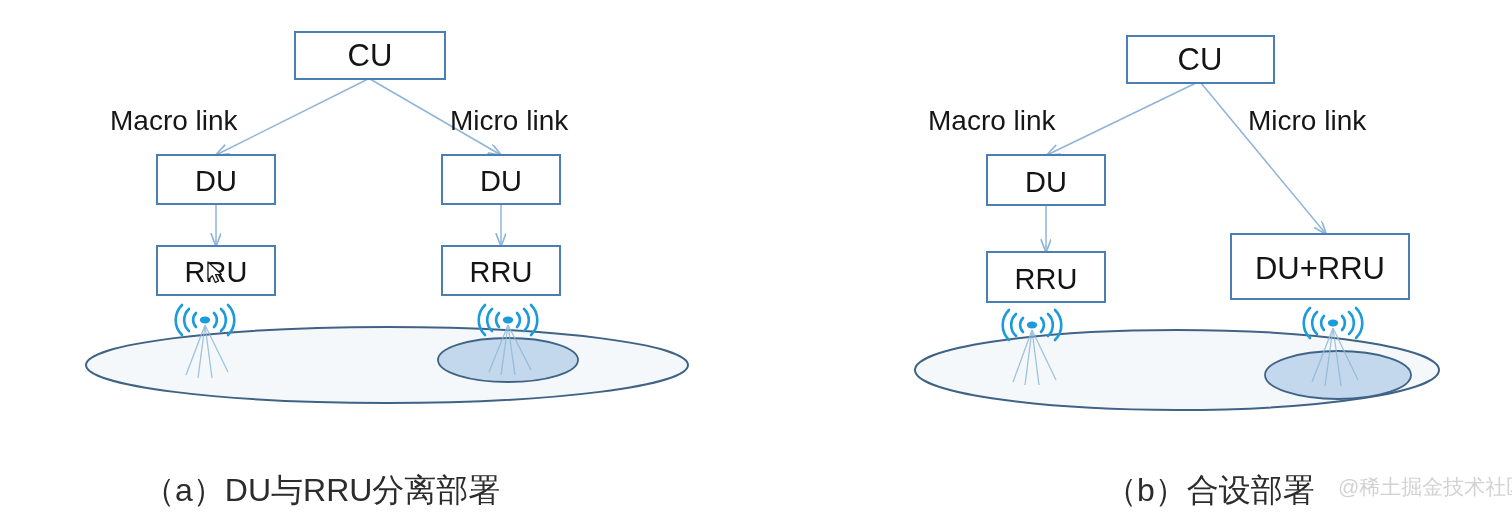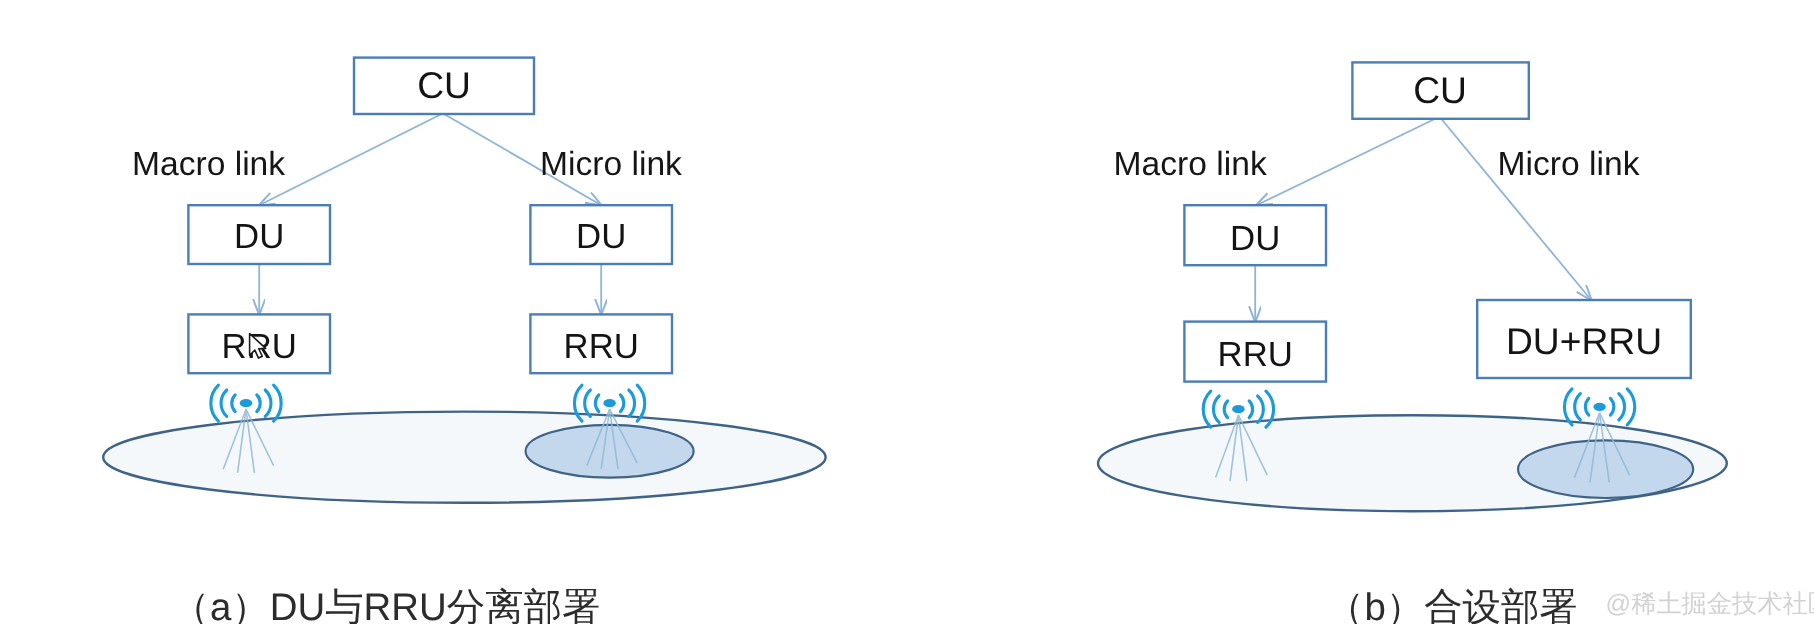--- a/index.html
+++ b/index.html
@@ -10,21 +10,21 @@
   body {
     width: 1512px;
     height: 520px;
     position: relative;
     font-family: "Liberation Sans", sans-serif;
     overflow: hidden;
   }
   #figure {
     position: absolute;
     left: 0;
-    top: 16px;
+    top: 0;
     width: 1512px;
     height: 384px;
   }
   .svg-layer {
     position: absolute;
     left: 0;
     top: 0;
     width: 1512px;
     height: 520px;
   }

